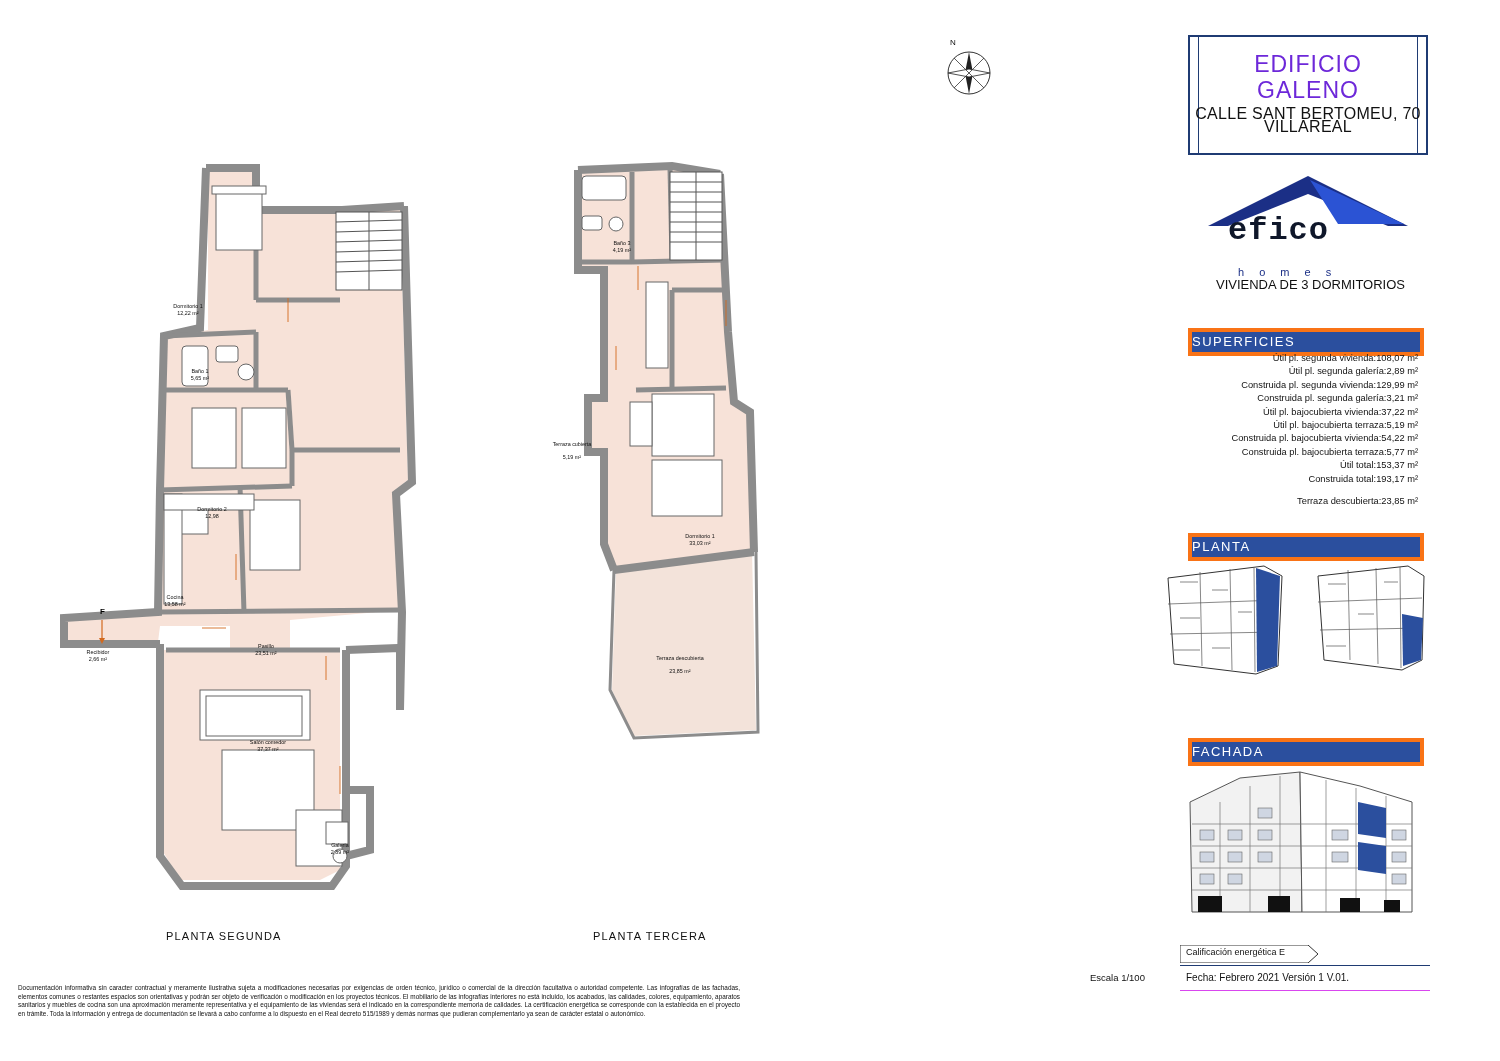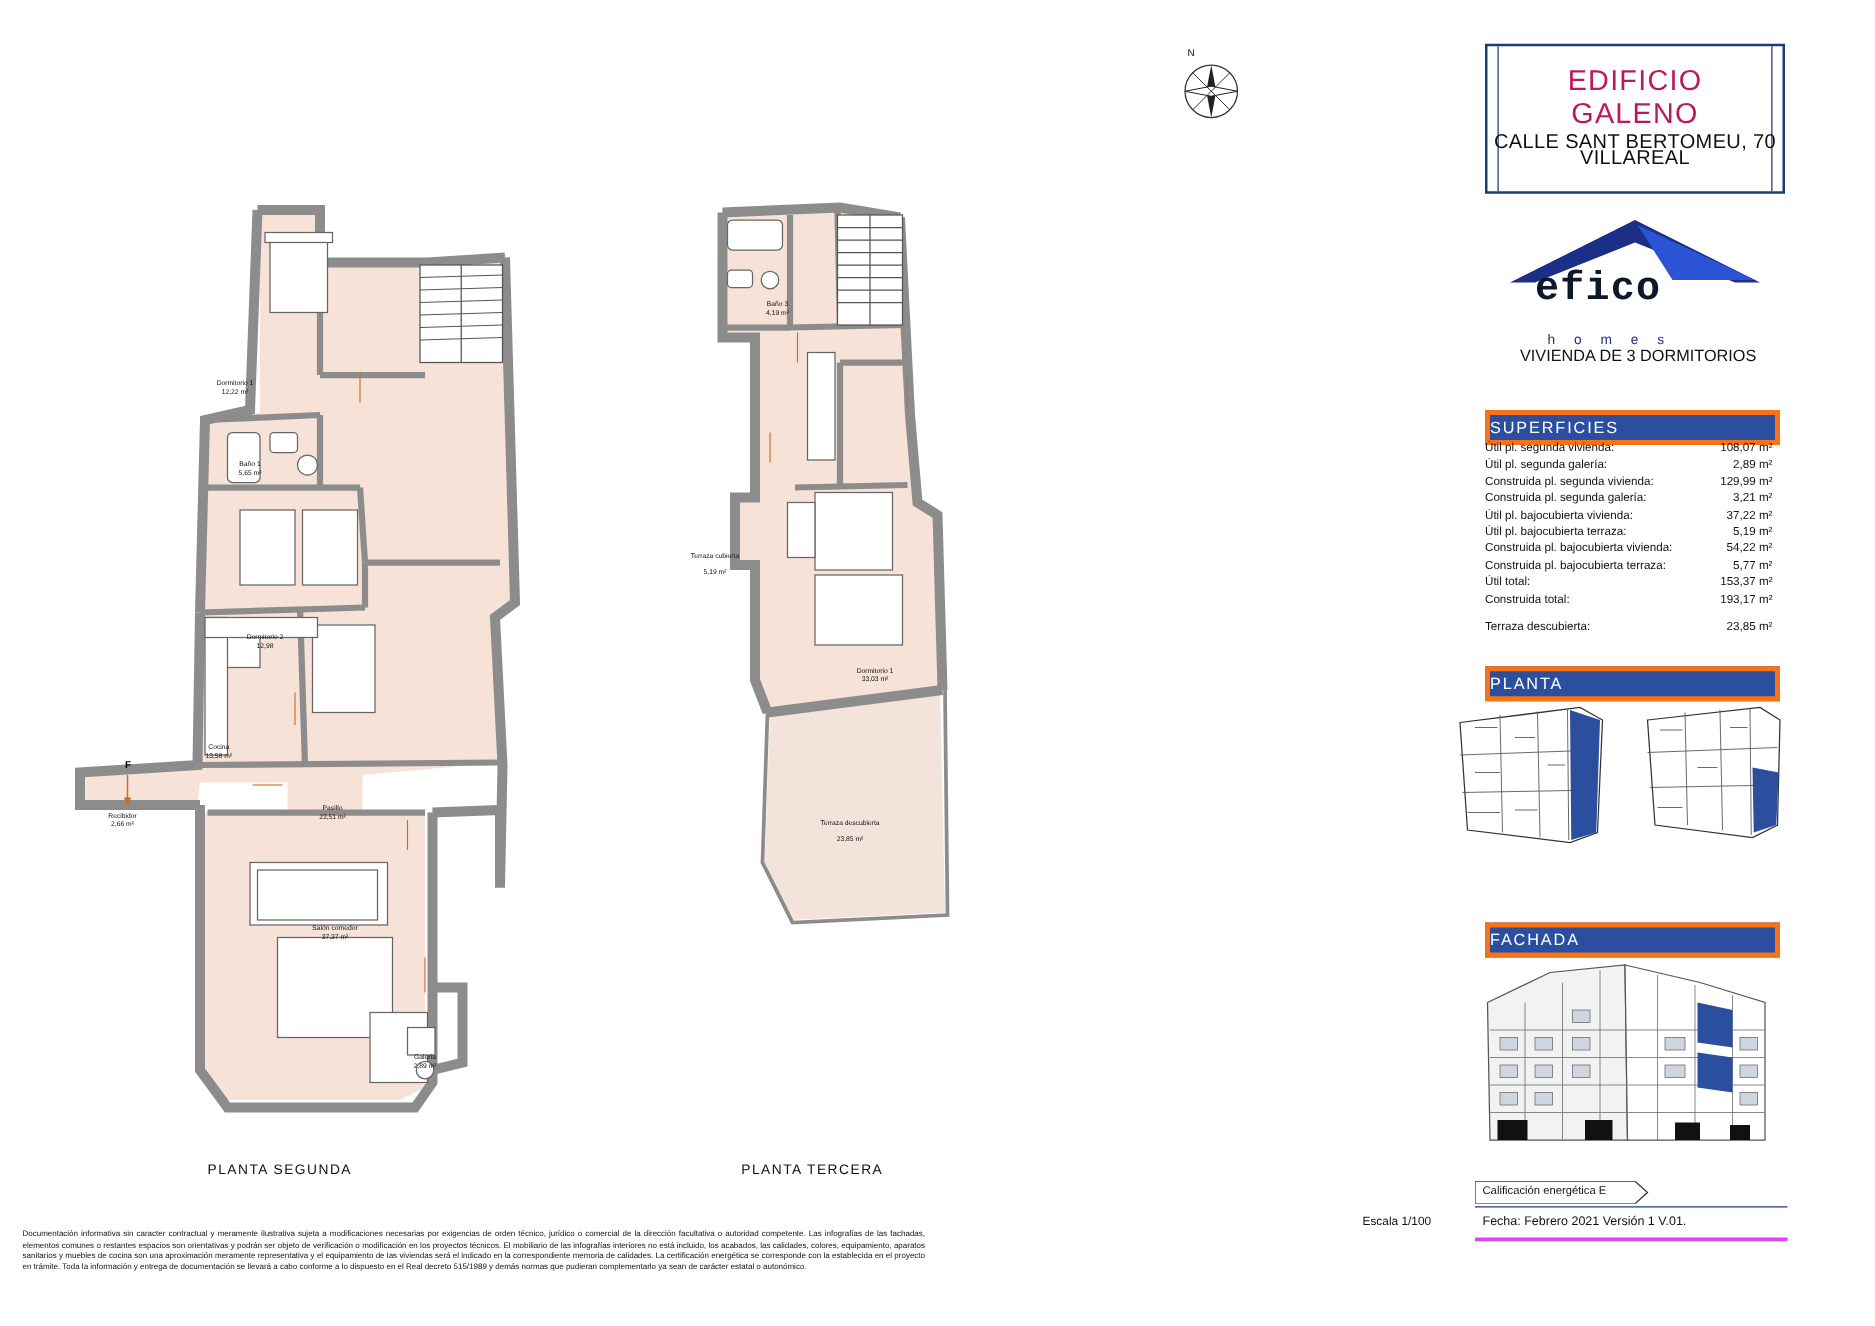--- a/index.html
+++ b/index.html
@@ -5,60 +5,60 @@
   html,body{margin:0;padding:0;}
   body{
     width:1500px;height:1061px;background:#ffffff;position:relative;
     font-family:"Liberation Sans", sans-serif;color:#111;overflow:hidden;
   }
   .abs{position:absolute;}
 
   
   #title-block{left:1188px;top:35px;width:240px;height:120px;border:2px solid #1f3b73;box-sizing:border-box;}
   #title-block .inner-line{position:absolute;left:8px;right:8px;top:0;bottom:0;border-left:1px solid #1f3b73;border-right:1px solid #1f3b73;}
-  #title-block .bld{position:absolute;left:0;right:0;top:14px;text-align:center;font-size:23px;letter-spacing:1px;line-height:26px;color:#be185d;}
+  #title-block .bld{position:absolute;left:0;right:0;top:14px;text-align:center;font-size:23px;letter-spacing:1px;line-height:26px;color:#6d28d9;}
   #title-block .addr{position:absolute;left:0;right:0;top:70px;text-align:center;font-size:16px;line-height:13px;letter-spacing:.3px;}
 
   
   #logo{left:1188px;top:170px;width:240px;height:105px;}
   #logo .word{position:absolute;left:40px;top:42px;font-size:32px;font-weight:bold;color:#0f172a;letter-spacing:1px;font-family:Liberation Mono, monospace;}
   #logo .homes{position:absolute;left:50px;top:96px;font-size:11px;letter-spacing:6px;color:#1b2f86;}
   #logo svg{position:absolute;left:0;top:0;}
 
   
   #subtitle{left:1188px;top:276px;width:245px;text-align:center;font-size:13px;line-height:17px;color:#111;}
 
   
   .bar{background:#2b4f9e;color:#fff;text-align:left;font-size:13px;letter-spacing:1.5px;line-height:20px;height:20px;border:4px solid #f97316;}
   #bar-superficies{left:1188px;top:328px;width:228px;}
   #bar-planta{left:1188px;top:533px;width:228px;}
   #bar-fachada{left:1188px;top:738px;width:228px;}
 
   
   #superficies{left:1188px;top:352px;width:230px;font-size:9.3px;color:#111;}
-  #superficies .row{display:flex;justify-content:space-between;line-height:13.4px;}
+  #superficies .row{display:flex;justify-content:flex-end;line-height:13.4px;}
   #superficies .row .lbl{white-space:nowrap;}
   #superficies .row .val{white-space:nowrap;text-align:right;}
   #superficies .gap{height:9px;}
 
   
   #planta-thumbs{left:1160px;top:560px;width:270px;height:120px;}
   .thumb{position:absolute;top:0;}
   .thumb svg{display:block;}
 
   
   #fachada{left:1180px;top:762px;width:245px;height:160px;}
 
   
   #energy{left:1180px;top:945px;width:140px;height:18px;}
   #energy .txt{position:absolute;left:6px;top:2px;font-size:9px;}
 
   
   #escala{left:1090px;top:972px;width:80px;font-size:9.5px;}
-  #fecha-box{left:1180px;top:965px;width:250px;height:24px;border-top:1px solid #1f3b73;border-bottom:3px solid #d946ef;}
+  #fecha-box{left:1180px;top:965px;width:250px;height:24px;border-top:1px solid #1f3b73;border-bottom:1px solid #d946ef;}
   #fecha-box .txt{position:absolute;left:6px;top:6px;font-size:10px;}
 
   
   .plan-caption{font-size:11px;letter-spacing:1.2px;color:#111;}
   #cap-segunda{left:166px;top:930px;}
   #cap-tercera{left:593px;top:930px;}
 
   
   #footer{left:18px;top:984px;width:722px;font-size:6.4px;line-height:8.6px;color:#111;text-align:justify;}
 

